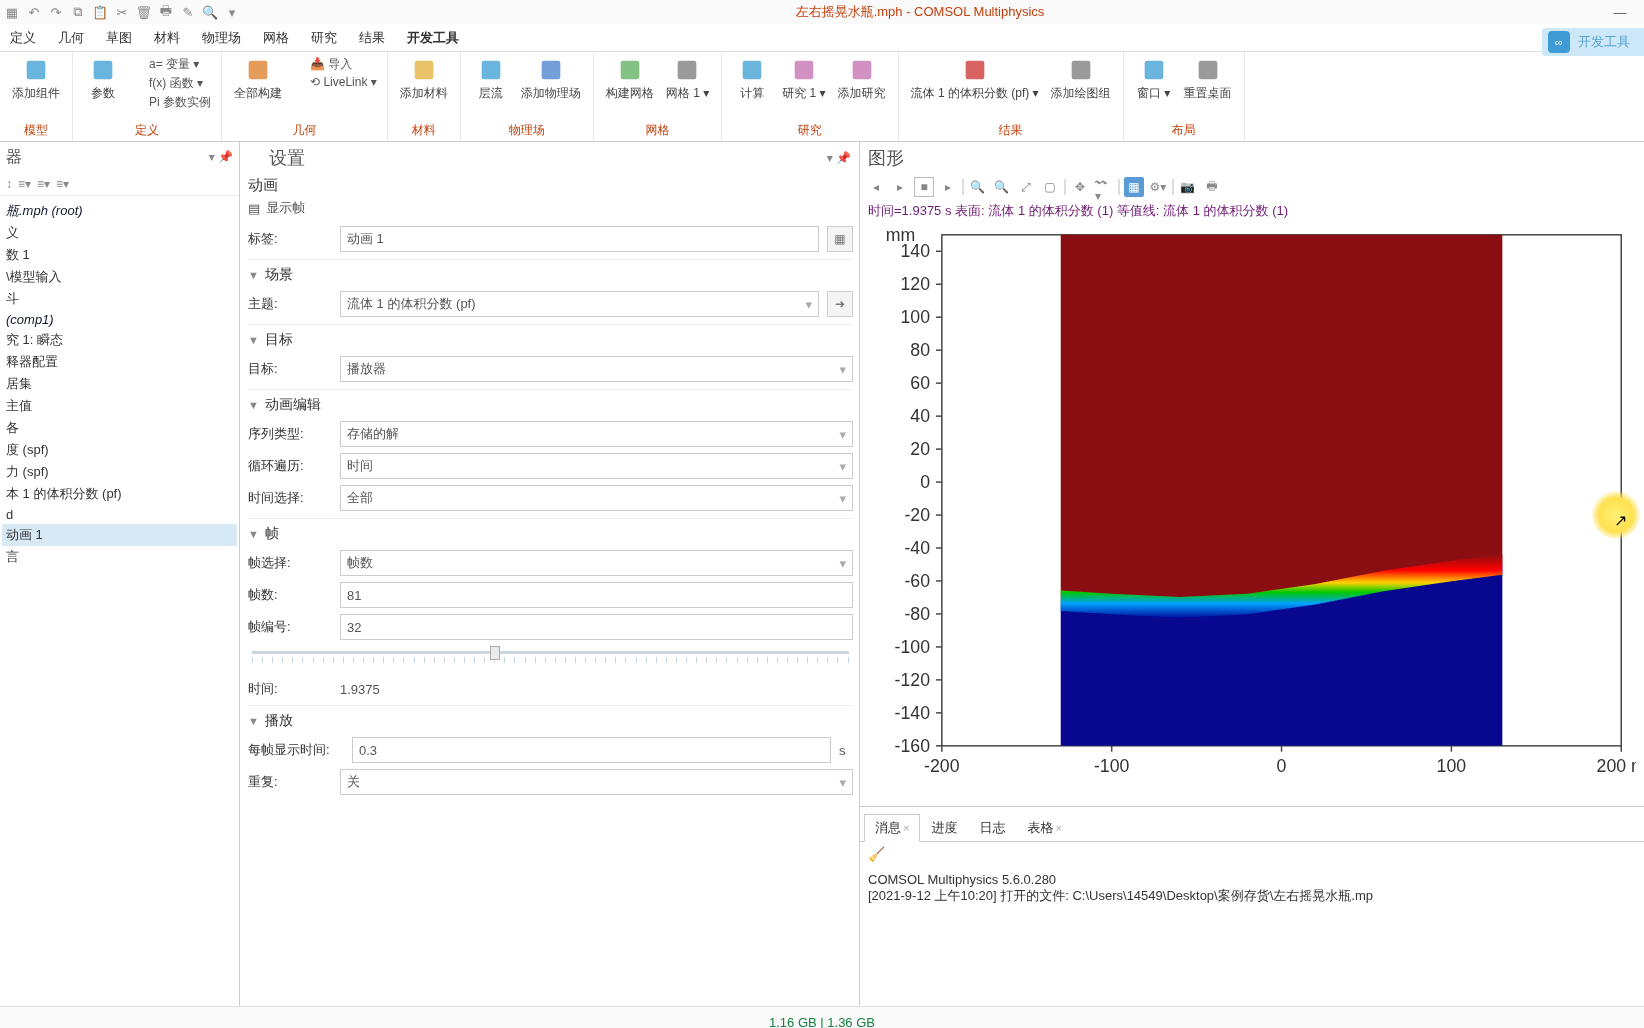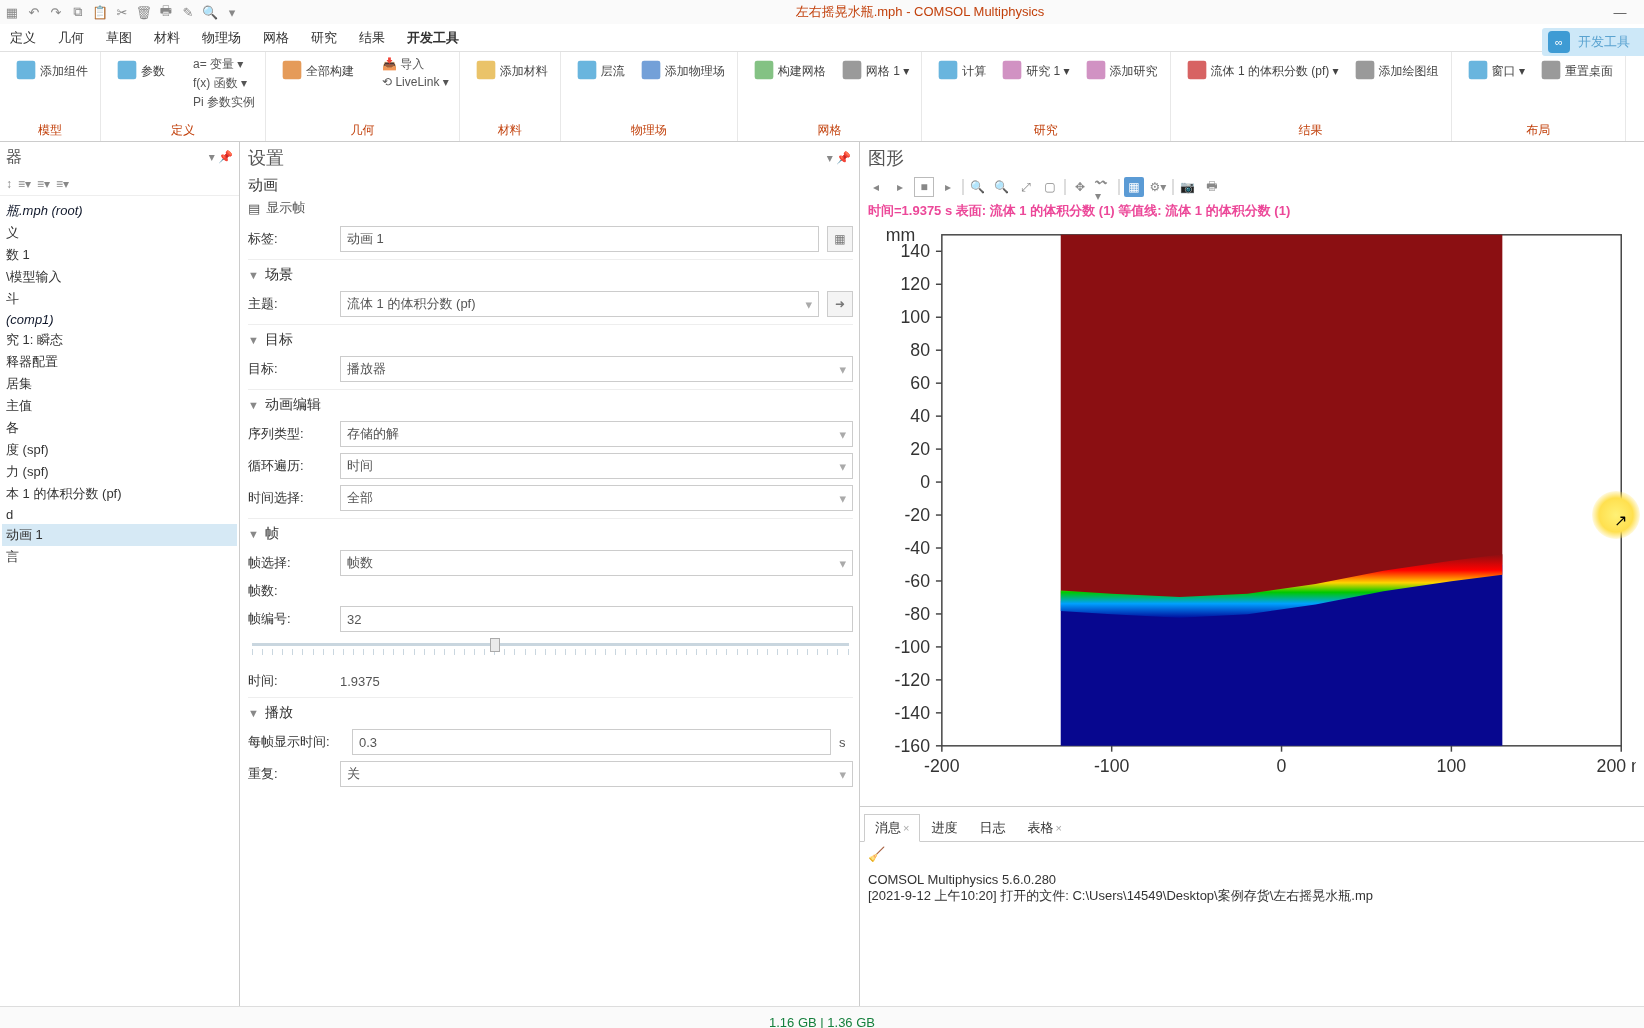--- a/index.html
+++ b/index.html
@@ -19,21 +19,21 @@
 
 
 .upload-badge { position: absolute; right: 0; top: 28px; height: 28px; background: #cde8f8; color: #5aa3d0; display: flex; align-items: center; padding: 0 14px 0 6px; border-radius: 3px 0 0 3px; font-size: 13px; z-index: 5; }
 .upload-badge .ic { width: 22px; height: 22px; background: #3e9bd4; border-radius: 4px; margin-right: 8px; display: flex; align-items: center; justify-content: center; color: #fff; font-size: 11px; }
 
 
 .ribbon { height: 90px; display: flex; background: #fff; border-bottom: 1px solid #ccc; }
 .rgroup { display: flex; flex-direction: column; height: 100%; border-right: 1px solid #e8e8e8; }
 .rgroup .body { flex: 1; display: flex; align-items: flex-start; padding: 2px 6px; }
 .rgroup .cap { text-align: center; color: #c2410c; font-size: 12px; padding-bottom: 2px; }
-.rbtn { display: flex; align-items: center; justify-content: flex-start; padding: 2px 6px; min-width: 48px; }
+.rbtn { display: flex; flex-direction: column; align-items: center; justify-content: flex-start; padding: 2px 6px; min-width: 48px; }
 .rbtn .ic { width: 28px; height: 28px; margin-bottom: 2px; display: flex; align-items: center; justify-content: center; }
 .rbtn .lb { font-size: 12px; text-align: center; color: #444; line-height: 1.2; }
 .rmini { display: flex; flex-direction: column; gap: 2px; padding: 2px 4px; }
 .rmini div { font-size: 12px; color: #555; display: flex; align-items: flex-end; gap: 4px; }
 .rmini .mi { width: 14px; height: 14px; display: inline-block; }
 
 
 .mainrow { display: flex; height: calc(100vh - 24px - 28px - 90px - 22px); }
 
 
@@ -41,21 +41,21 @@
 .leftpanel .hdr { height: 30px; display: flex; align-items: center; justify-content: space-between; padding: 0 6px; font-size: 16px; color: #555; }
 .leftpanel .tools { height: 24px; display: flex; align-items: center; gap: 6px; padding: 0 6px; border-bottom: 1px solid #eee; }
 .leftpanel .tools span { color: #888; font-size: 12px; }
 .tree { flex: 1; overflow: auto; padding: 4px 2px; }
 .tree .nd { padding: 2px 4px; color: #333; white-space: nowrap; }
 .tree .nd.sel { background: #d6e9f5; }
 .tree .it { font-style: italic; color: #0f172a; }
 
 
 .midpanel { flex: 1; min-width: 400px; max-width: 620px; border-right: 1px solid #ccc; display: flex; flex-direction: column; }
-.midpanel .hdr { height: 32px; display: flex; align-items: center; justify-content: space-between; padding: 0 8px; font-size: 18px; color: #555; }
+.midpanel .hdr { height: 32px; display: flex; align-items: center; justify-content: space-between; padding: 0 8px; font-size: 18px; color: #555; margin-left: 21px; }
 .midpanel .sub { padding: 2px 8px; font-size: 15px; color: #333; }
 .midpanel .tbr { padding: 2px 8px 6px 8px; color: #555; font-size: 13px; display: flex; align-items: center; gap: 6px; }
 .form { flex: 1; overflow: auto; padding: 0 6px 10px 8px; }
 .row { display: flex; align-items: center; padding: 3px 0; gap: 8px; }
 .row .lbl { width: 84px; color: #333; font-size: 13px; }
 .row .val { flex: 1; }
 .row input[type=text], .row .sel { width: 100%; height: 26px; border: 1px solid #ccc; padding: 0 6px; font-size: 13px; background: #fff; color: #555; }
 .row .sel { display: flex; align-items: center; justify-content: space-between; }
 .row .actbtn { width: 26px; height: 26px; border: 1px solid #ccc; background: #f4f4f4; display: flex; align-items: center; justify-content: center; font-size: 12px; color: #777; }
 .sect { display: flex; align-items: center; gap: 6px; padding: 6px 0 4px 0; color: #333; font-size: 14px; border-top: 1px solid #eee; margin-top: 4px; }
@@ -67,21 +67,21 @@
 .slider .thumb { position: absolute; top: 1px; width: 10px; height: 14px; background: #eaeaea; border: 1px solid #aaa; }
 
 
 .rightpanel { flex: 1; display: flex; flex-direction: column; }
 .rightpanel .hdr { height: 32px; display: flex; align-items: center; padding: 0 8px; font-size: 18px; color: #555; }
 .gtools { height: 26px; display: flex; align-items: center; gap: 4px; padding: 0 6px; }
 .gtools span { width: 20px; height: 20px; display: inline-flex; align-items: center; justify-content: center; color: #888; border: 1px solid transparent; font-size: 12px; }
 .gtools span.on { background: #5b9bd5; color: #fff; border-radius: 2px; }
 .gtools .sep { width: 1px; height: 16px; background: #ddd; }
 .plotwrap { flex: 1; padding: 4px 8px 0 8px; position: relative; min-height: 0; }
-.plottitle { font-size: 13px; color: #ec4899; padding: 2px 8px; font-weight: bold; }
+.plottitle { font-size: 13px; color: #701a75; padding: 2px 8px; }
 .plot { position: relative; width: 100%; height: calc(100% - 22px); }
 
 
 .logpanel { height: 200px; border-top: 1px solid #ccc; display: flex; flex-direction: column; }
 .logtabs { height: 28px; display: flex; align-items: flex-end; padding: 0 4px; border-bottom: 1px solid #ccc; gap: 0; margin-top: 7px; }
 .logtabs .tab { padding: 4px 10px; font-size: 13px; border: 1px solid transparent; position: relative; top: 1px; }
 .logtabs .tab.on { background: #fff; border: 1px solid #ccc; border-bottom: 1px solid #fff; }
 .logtabs .x { font-size: 11px; color: #aaa; margin-left: 2px; }
 .logbody { flex: 1; padding: 6px 8px; font-size: 13px; color: #333; overflow: auto; }
 .logtool { padding: 4px 8px; color: #c98c3d; font-size: 14px; }
@@ -432,20 +432,21 @@
         <div class="lbl">帧选择:</div>
         <div class="val">
             <div class="sel">
               <span>帧数</span>
               <span style="color:#aaa">▾</span>
             </div>
           </div>
       </div>
       <div class="row">
         <div class="lbl">帧数:</div>
+        <div class="val"><input type="text" value="81" style=""></div>
       </div>
       <div class="row">
         <div class="lbl">帧编号:</div>
         <div class="val"><input type="text" value="32" style=""></div>
       </div>
       <div class="slider">
         <div class="track"></div>
         <div class="ticks" id="ticks">
             <span></span>
             <span></span>

